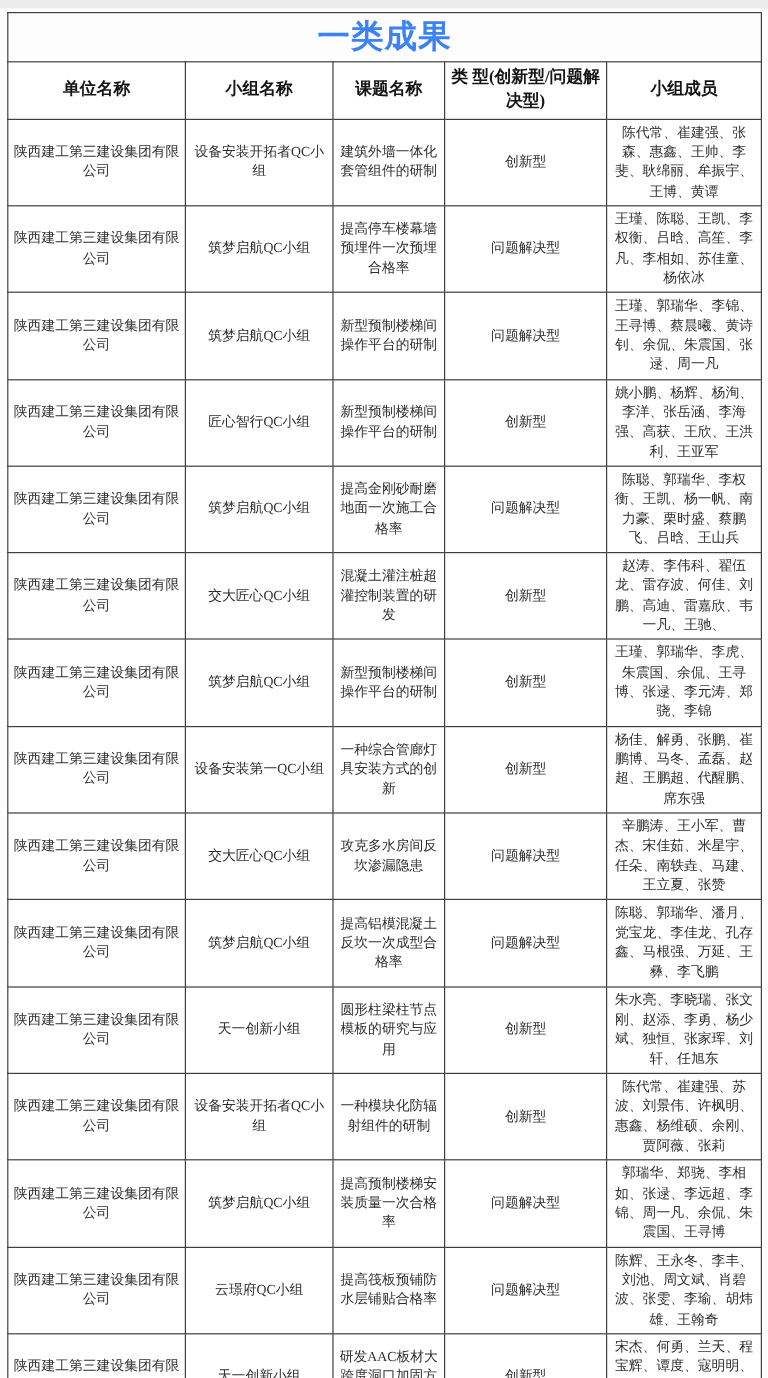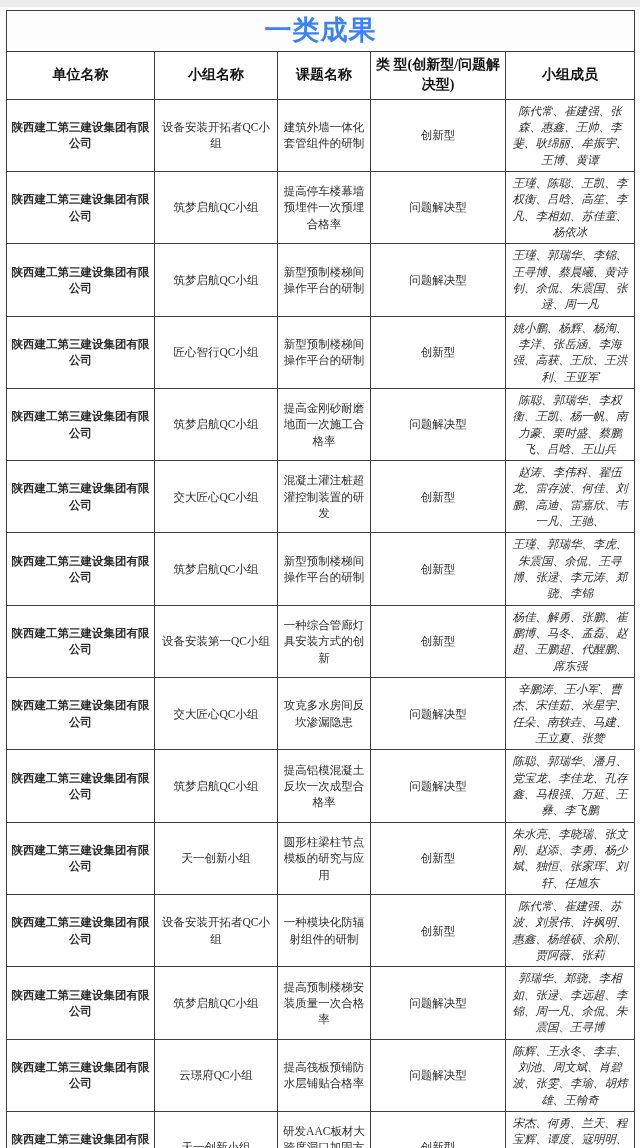--- a/index.html
+++ b/index.html
@@ -52,25 +52,25 @@
     color: #151515;
     line-height: 1.45;
     height: 46px;
     padding: 4px 2px;
   }
   td.cell {
     font-size: 11.5px;
     line-height: 1.42;
     color: #2e2e2e;
   }
-  td.cell-unit   { font-size: 11.5px; letter-spacing: 0px; padding: 3px 2px; font-weight: bold; }
+  td.cell-unit   { font-size: 11.5px; letter-spacing: 0px; padding: 3px 2px; }
   td.cell-group  { font-size: 11.5px; margin-left: 28px; }
   td.cell-topic  { font-size: 11.5px; }
   td.cell-type   { font-size: 11.5px; }
-  td.cell-member { font-size: 11.5px; padding: 3px 4px; font-style: italic; }
+  td.cell-member { font-size: 11.5px; padding: 3px 4px; }
   tr.data-row { height: 46px; }
 </style>
 </head>
 <body>
 
 <div class="page-top-strip"></div>
 
 <div class="doc">
   <table class="results">
     <caption class="title-cell">一类成果</caption>

